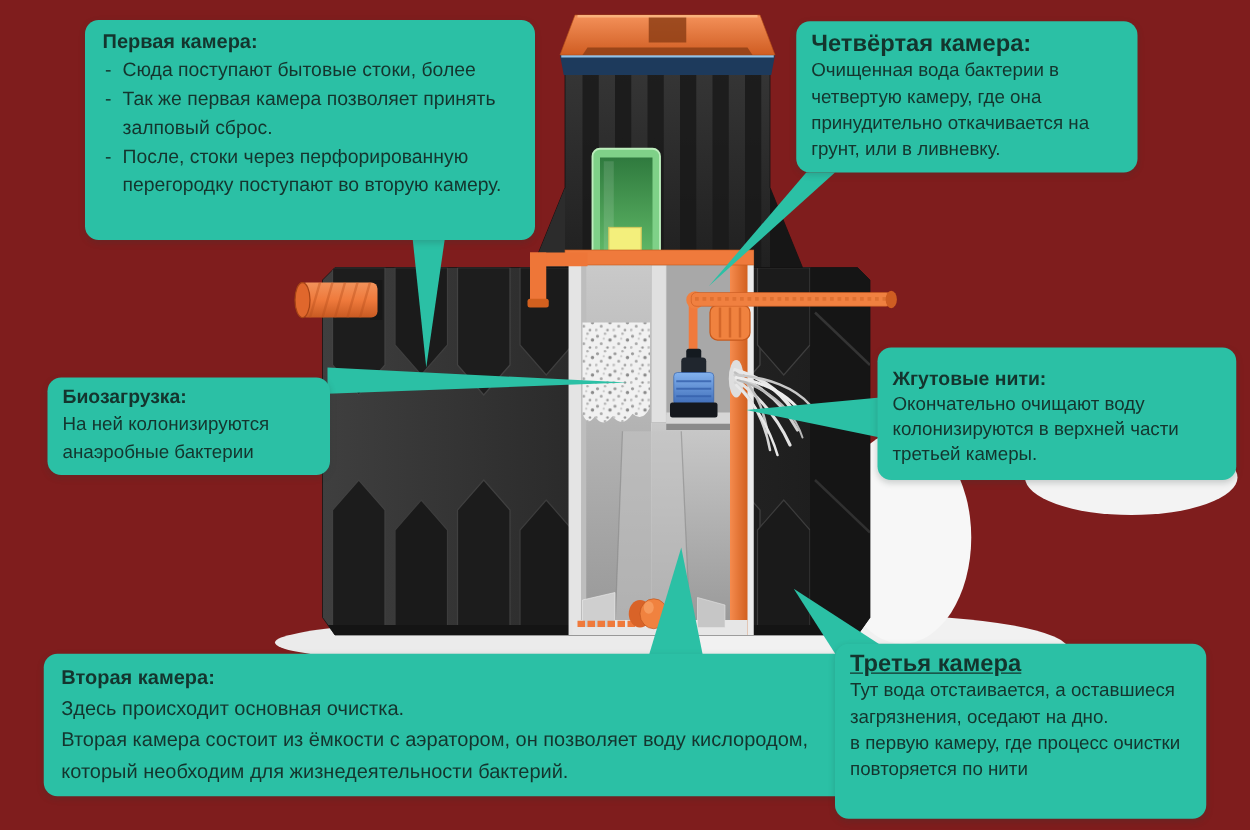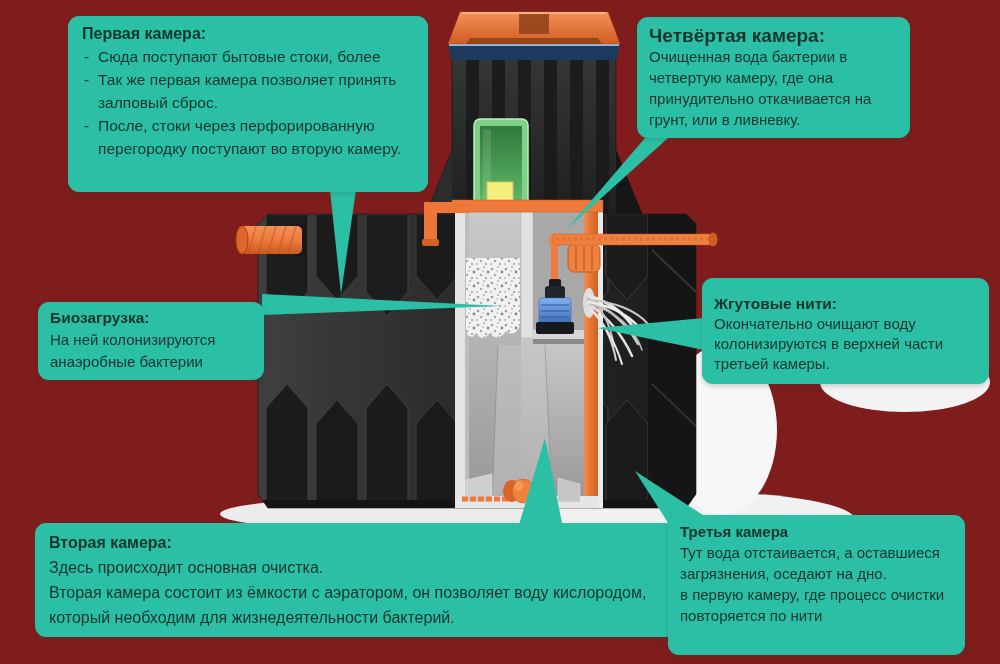--- a/index.html
+++ b/index.html
@@ -25,21 +25,21 @@
   
   .cb{left:38px;top:286px;width:226px;height:78px;padding:5px 12px;font-size:15px;line-height:22px;margin-top:16px;}
   .cb .title{font-size:15.5px;}
   
   .cr{left:702px;top:278px;width:287px;height:106px;padding:16px 12px;font-size:15px;line-height:20px;}
   .cr .title{font-size:15.5px;}
   
   .c2{left:35px;top:523px;width:676px;height:114px;padding:7px 14px;font-size:16px;line-height:25px;}
   
   .c3{left:668px;top:515px;width:297px;height:140px;padding:6px 12px;font-size:15px;line-height:21px;}
-  .c3 .title{font-size:15px;}
+  .c3 .title{font-size:19px;text-decoration:underline;}
 </style>
 </head>
 <body>
 
 <div class="canvas">
 
   <svg class="stage" viewBox="0 0 1000 664">
     <defs>
       <linearGradient id="gBody" x1="0" y1="0" x2="1" y2="0">
         <stop offset="0" stop-color="#3f3f3f"></stop>

